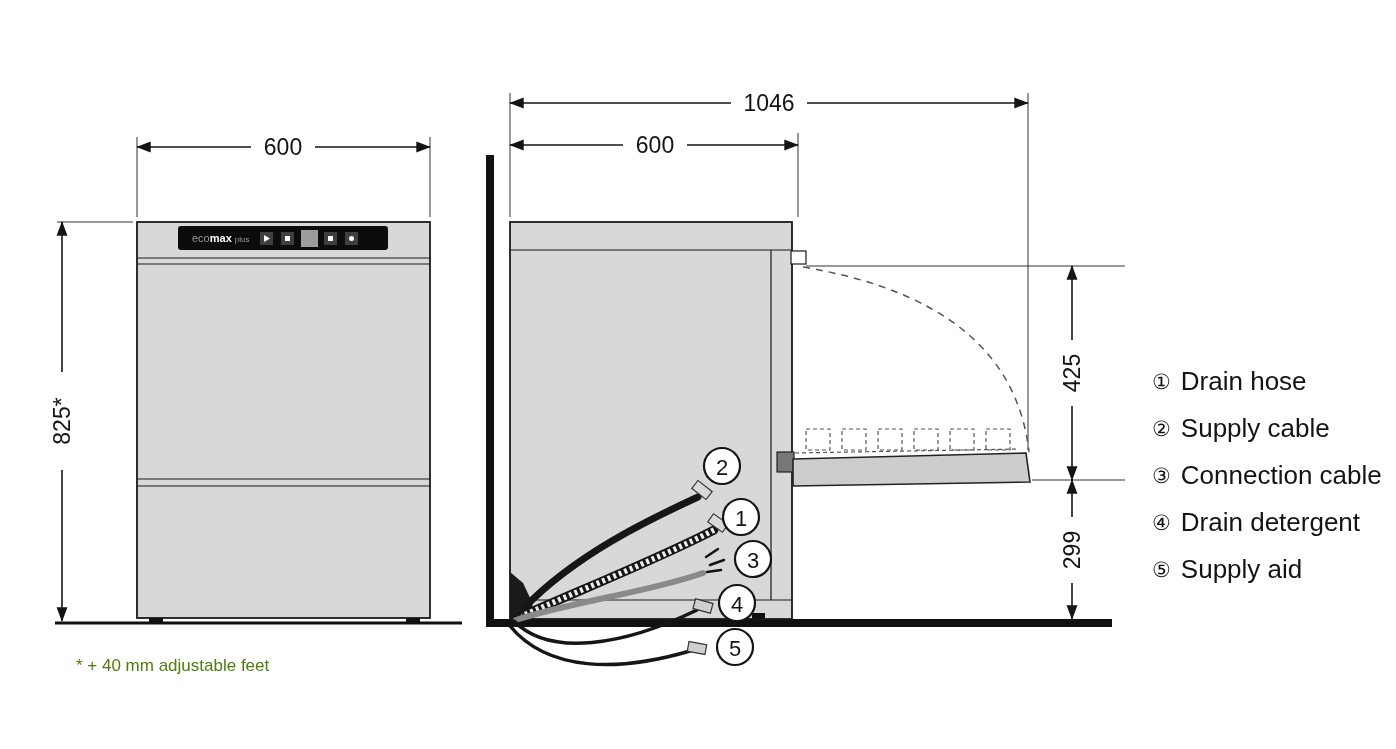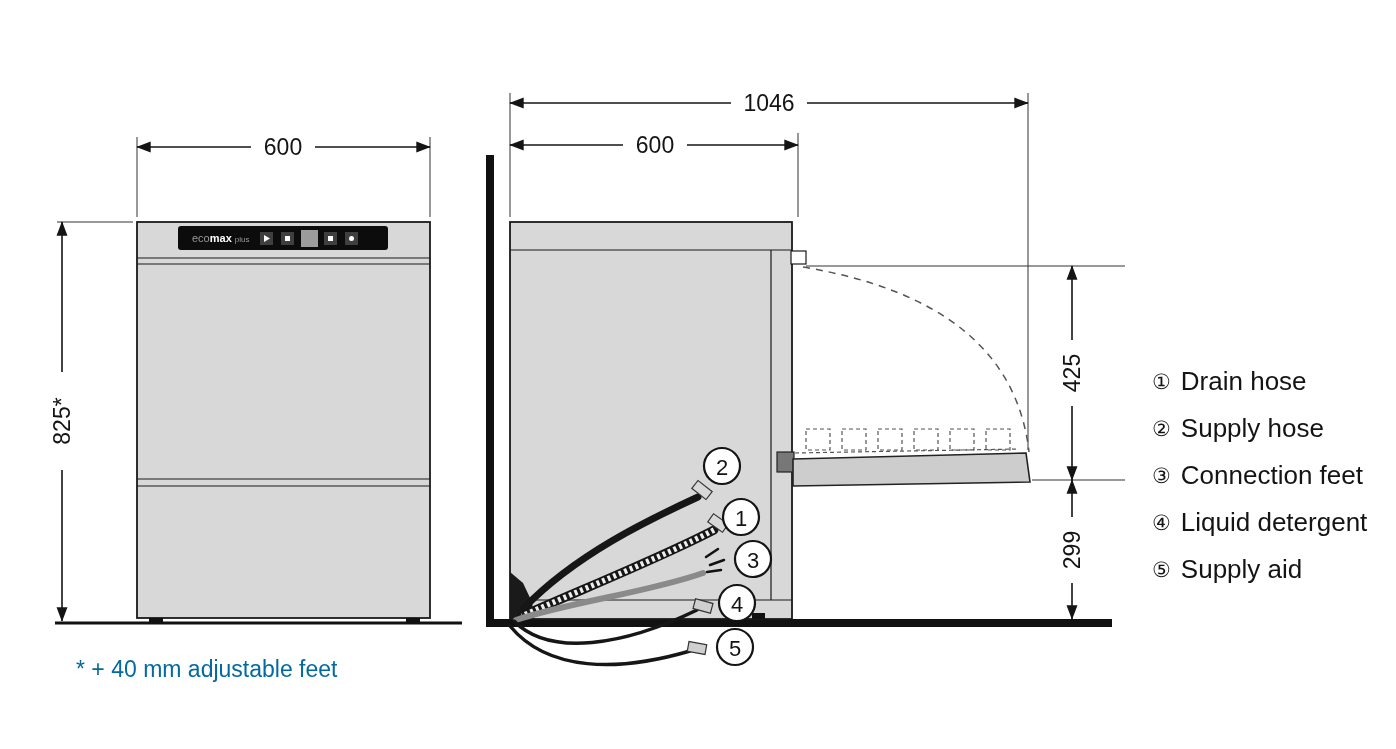--- a/index.html
+++ b/index.html
@@ -18,21 +18,21 @@
   }
   .brand { font-family:"Liberation Sans", sans-serif; font-size:11px; }
   .legend {
     position:absolute; left:1152px; top:366px; display:flex; flex-direction:column;
     color:#141414;
   }
   .legend-item { display:flex; align-items:center; margin-bottom:16px; white-space:nowrap; }
   .lnum { font-size:21px; margin-right:10px; }
   .llabel { font-size:26px; }
   .footnote {
-    position:absolute; left:76px; top:656px; font-size:23px; color:#0369a1; white-space:nowrap;text-align:center;
+    position:absolute; left:76px; top:656px; font-size:17px; color:#4d7c0f; white-space:nowrap;text-align:center;
   }
 </style>
 </head>
 <body>
 
 <div class="stage">
 
 <svg width="1396" height="749" viewBox="0 0 1396 749">
   <defs>
     <marker id="arr" viewBox="0 0 10 10" refX="9.5" refY="5" markerWidth="9" markerHeight="9" orient="auto-start-reverse">
@@ -175,29 +175,29 @@
   </g>
 </svg>
 
   <div class="legend">
     <div class="legend-item">
       <span class="lnum">①</span>
       <span class="llabel">Drain hose</span>
     </div>
     <div class="legend-item">
       <span class="lnum">②</span>
-      <span class="llabel">Supply hose</span>
+      <span class="llabel">Supply cable</span>
     </div>
     <div class="legend-item">
       <span class="lnum">③</span>
-      <span class="llabel">Connection feet</span>
+      <span class="llabel">Connection cable</span>
     </div>
     <div class="legend-item">
       <span class="lnum">④</span>
-      <span class="llabel">Liquid detergent</span>
+      <span class="llabel">Drain detergent</span>
     </div>
     <div class="legend-item">
       <span class="lnum">⑤</span>
       <span class="llabel">Supply aid</span>
     </div>
   </div>
 
   <div class="footnote">* + 40 mm adjustable feet</div>
 
 </div>

